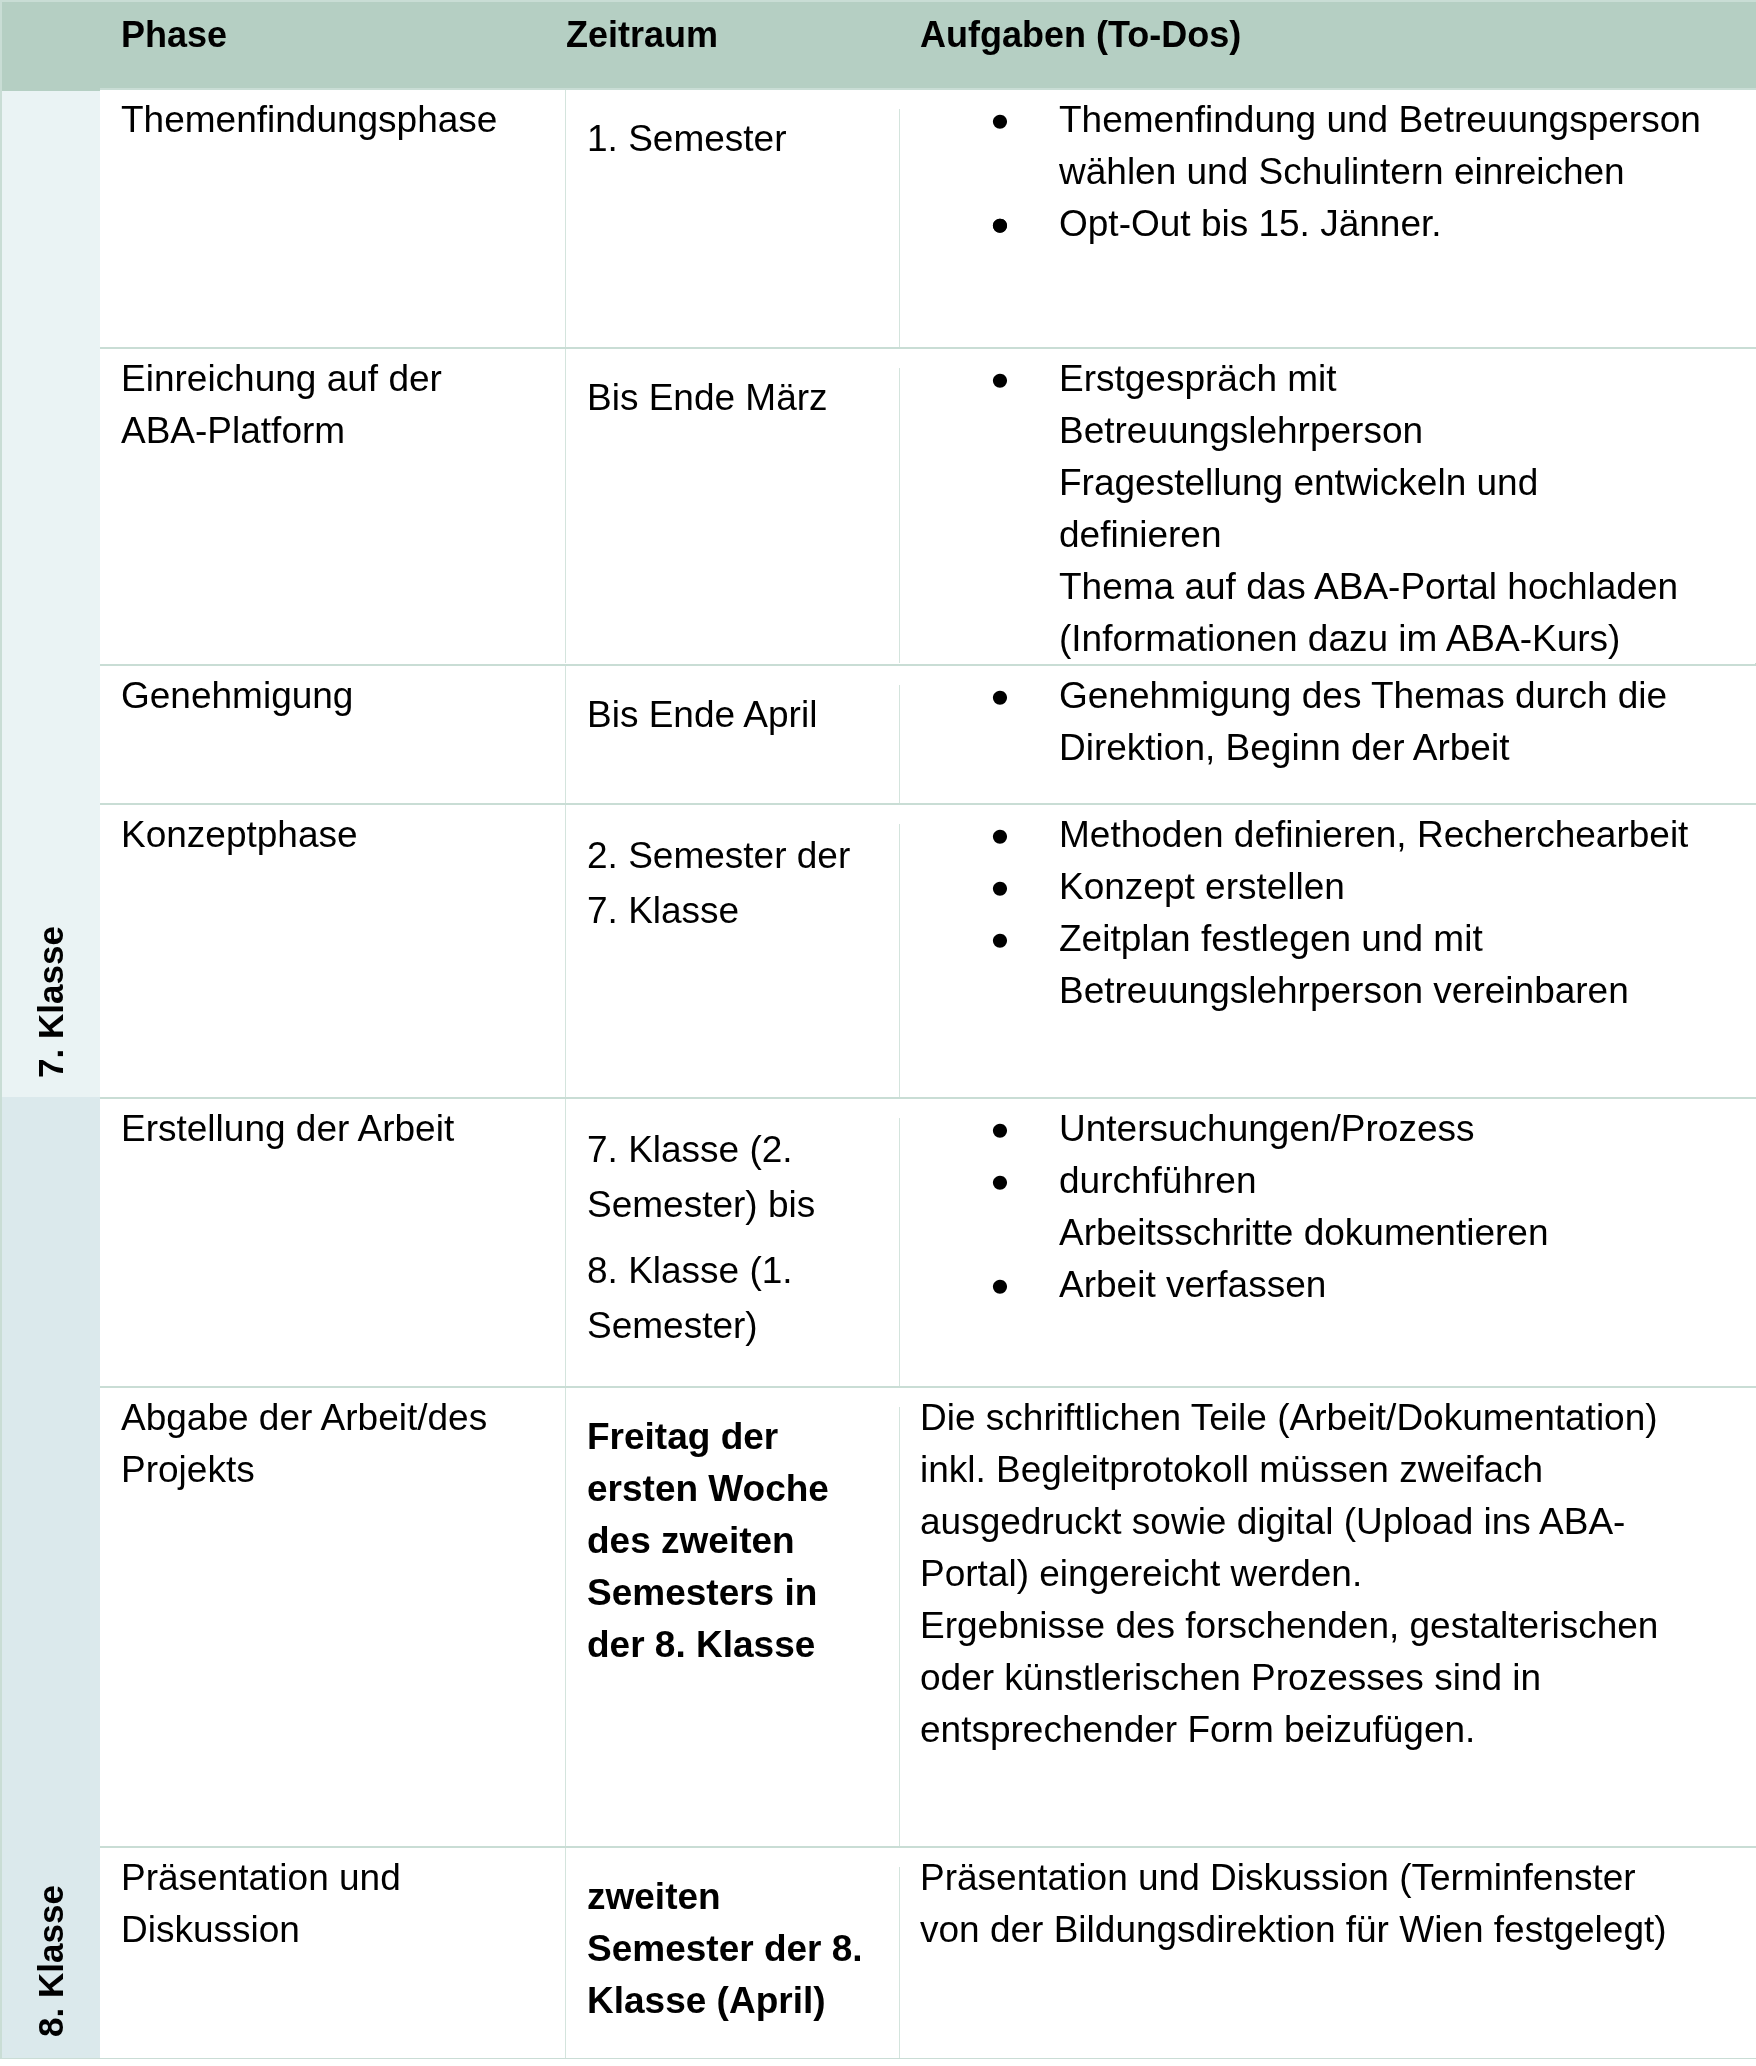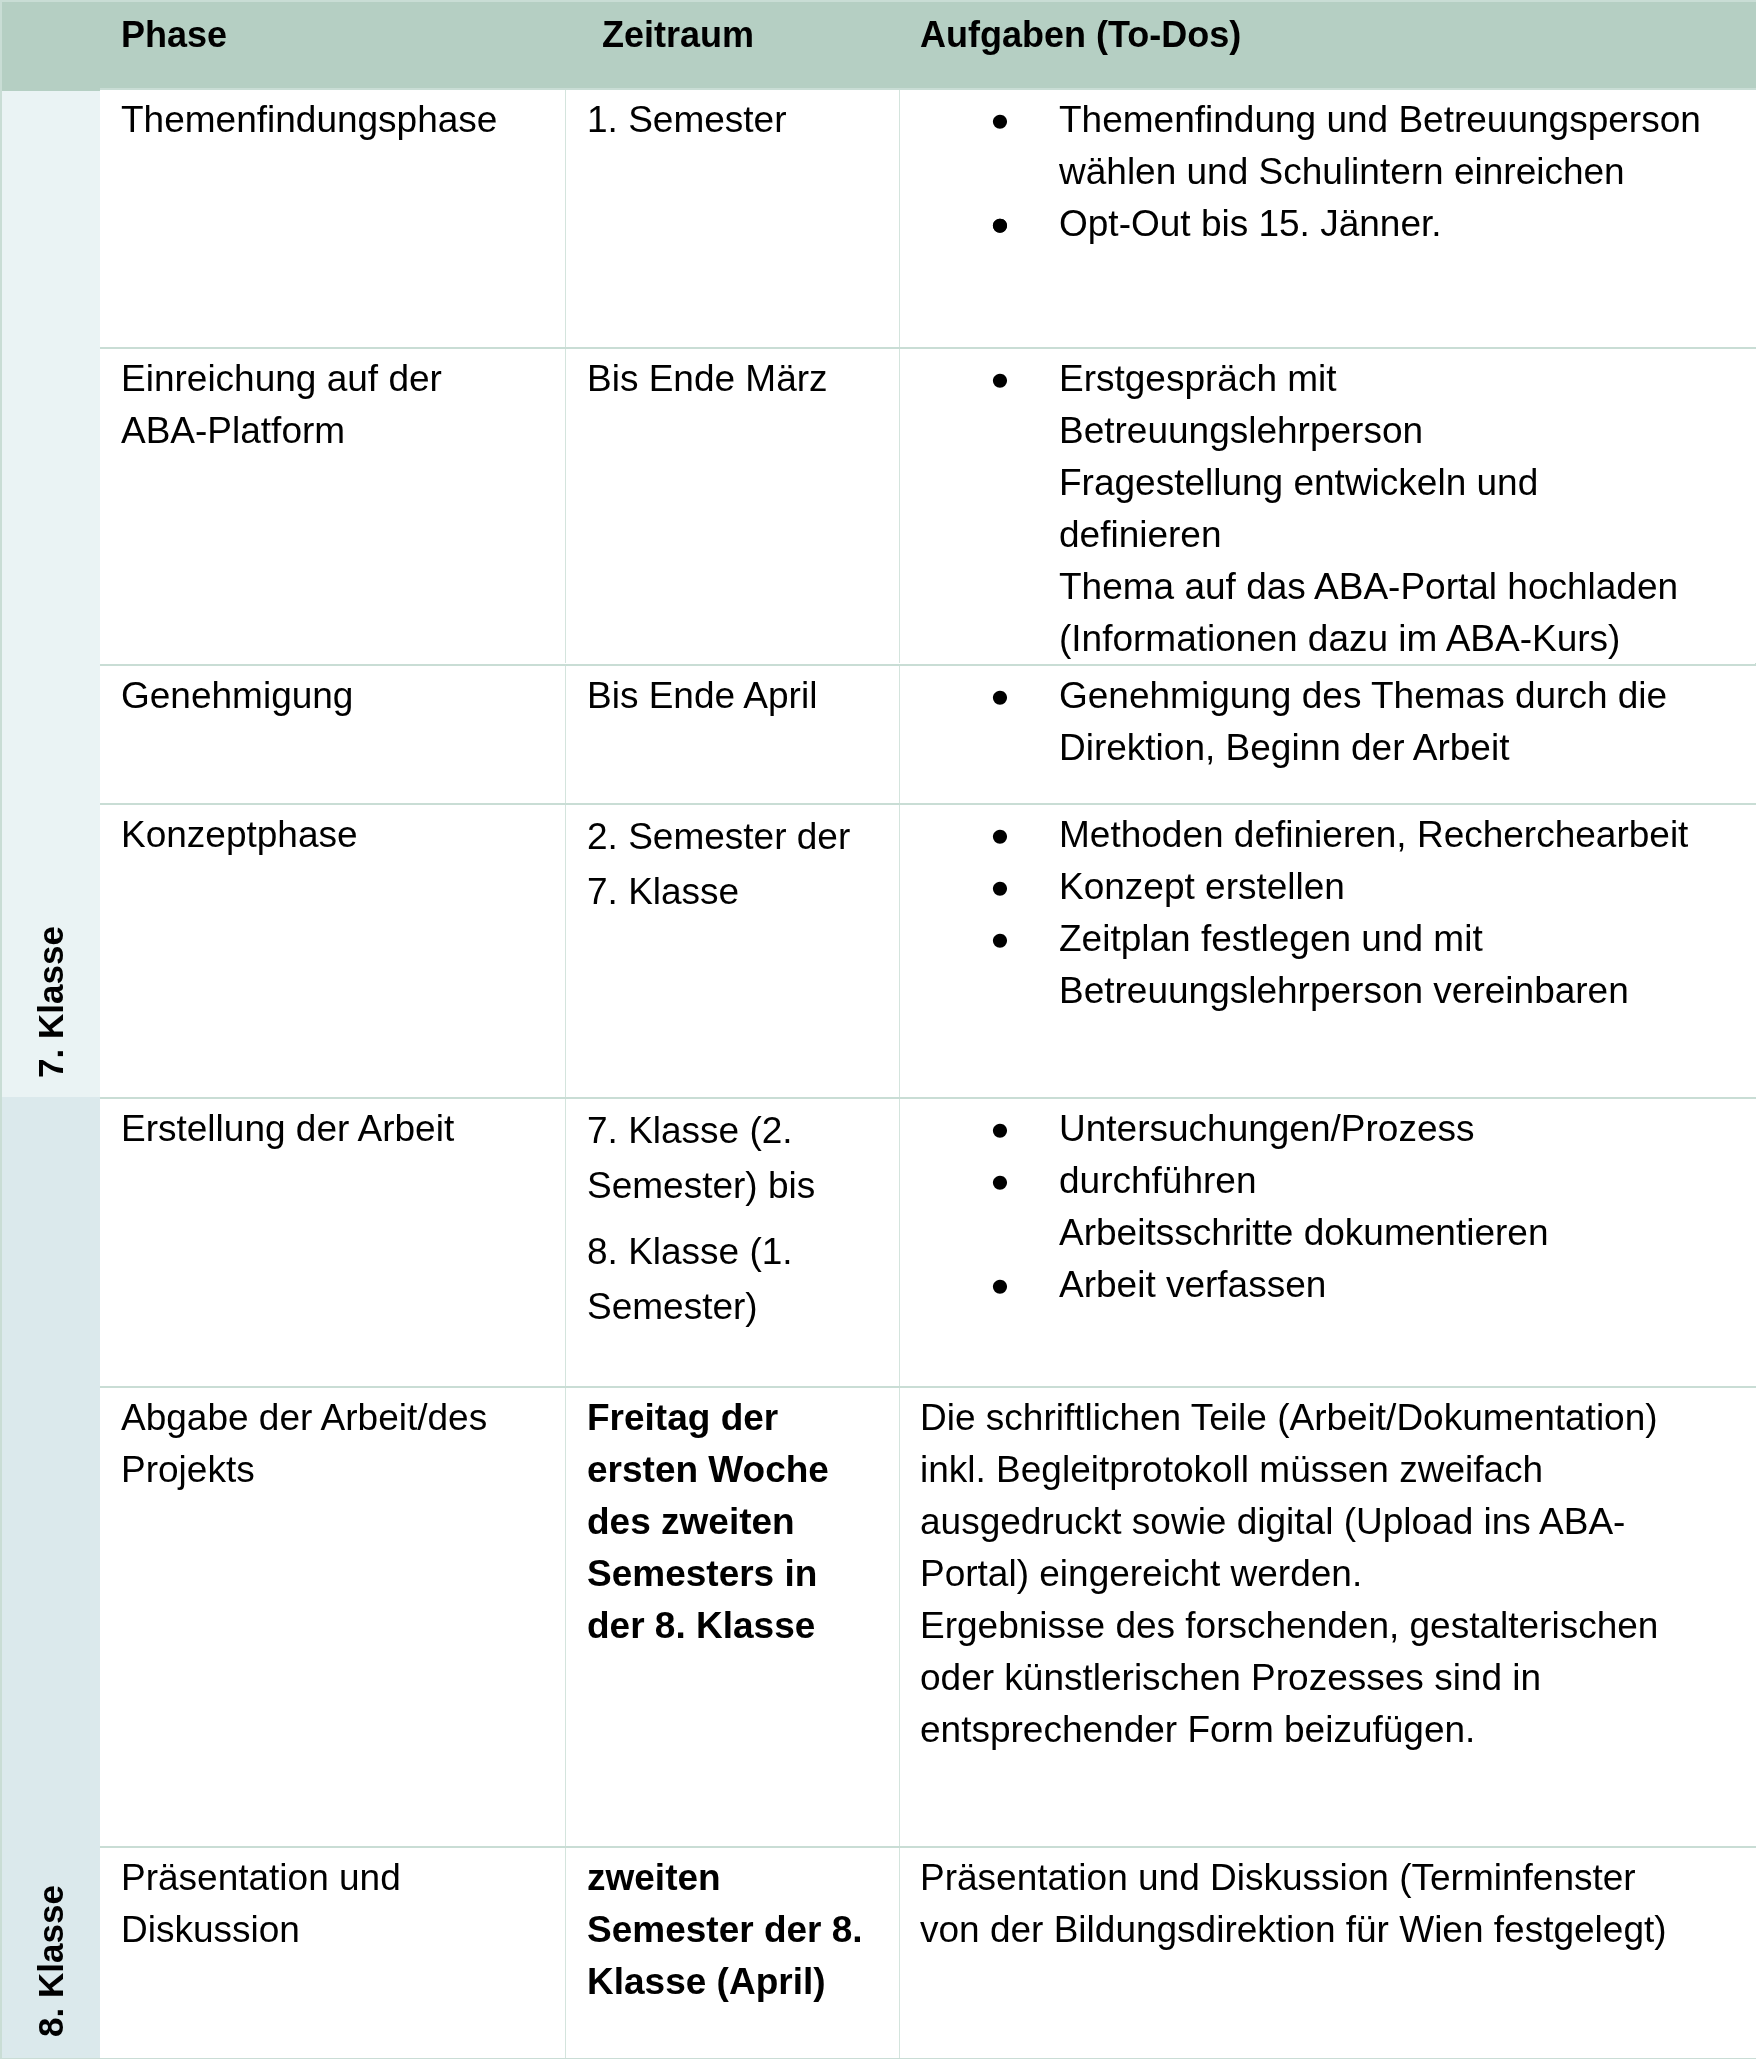--- a/index.html
+++ b/index.html
@@ -10,35 +10,35 @@
   .header { position:absolute; left:0; top:0; width:1757px; height:89px; background:#b5cfc3; }
   .hcell { position:absolute; top:10.2px; font-weight:bold; font-size:36px; line-height:46px; }
   .band { position:absolute; left:0; width:98px; }
   .band7 { background:#eaf3f4; }
   .band8 { background:#dbe9ec; }
   .bandlabel { position:absolute; left:49px; white-space:nowrap; font-weight:bold; font-size:35px;
                transform:translate(-50%,-50%) rotate(-90deg); transform-origin:center center; }
   .row { position:absolute; left:98px; width:1659px; border-top:2.8px solid #c9ddd5; box-sizing:border-box; background:#fff; }
   .cell { position:absolute; top:0; bottom:0; box-sizing:border-box; font-size:37px; line-height:52px; padding-top:3.7px; }
   .c-phase { left:0; width:466px; padding-left:21px; font-weight:normal; border-right:1.9px solid #d4e4dd; }
-  .c-zeit { left:466px; width:334px; padding-left:21px; border-right:1.9px solid #d4e4dd; }
+  .c-zeit { left:466px; width:334px; padding-left:21px; border-right:1.9px solid #d4e4dd;margin-top:19px; }
   .c-zeit.bold { font-weight:bold; }
   .c-task { left:799px; width:860px; padding-left:21px; padding-right:9.3px; }
   ul.tasks { margin:0; padding:0; list-style:none; }
   ul.tasks li { position:relative; padding-left:139px; }
   ul.tasks li .bullet { position:absolute; left:70px; top:0; font-size:33px; }
   .gap { height:11px; }
 </style>
 </head>
 <body>
 
 <div class="tbl">
   <div class="header">
     <div class="hcell" style="left:119px">Phase</div>
-    <div class="hcell" style="left:600px">Zeitraum</div>
+    <div class="hcell" style="left:564px">Zeitraum</div>
     <div class="hcell" style="left:918px">Aufgaben (To-Dos)</div>
   </div>
 
   <div class="band band7" style="top:89px;height:1006px">
     <div class="bandlabel" style="top:911px">7. Klasse</div>
   </div>
   <div class="band band8" style="top:1095px;height:961px">
     <div class="bandlabel" style="top:864px">8. Klasse</div>
   </div>
 

